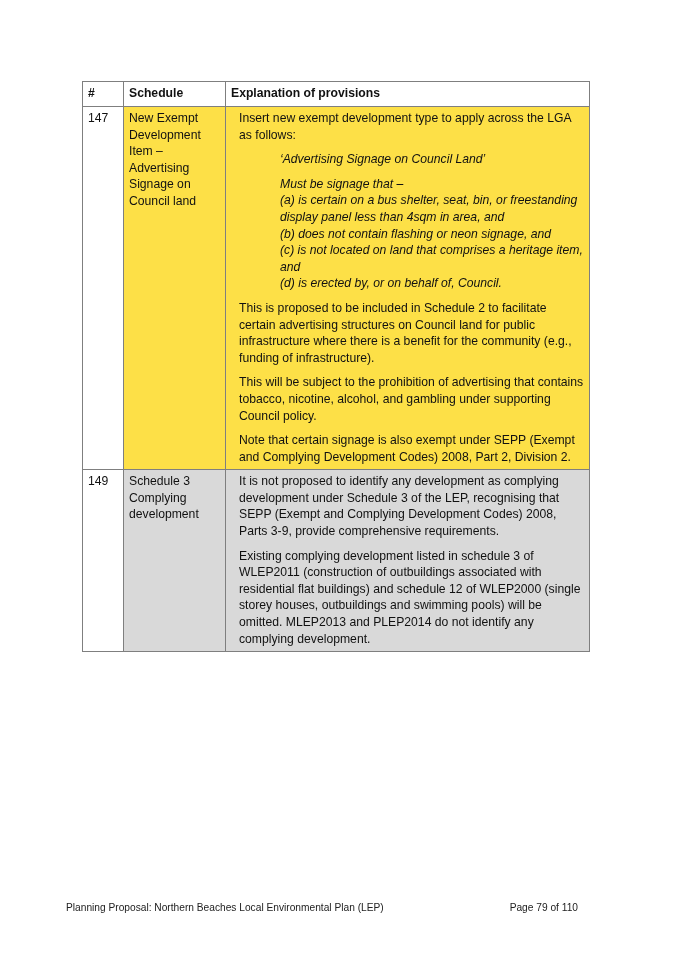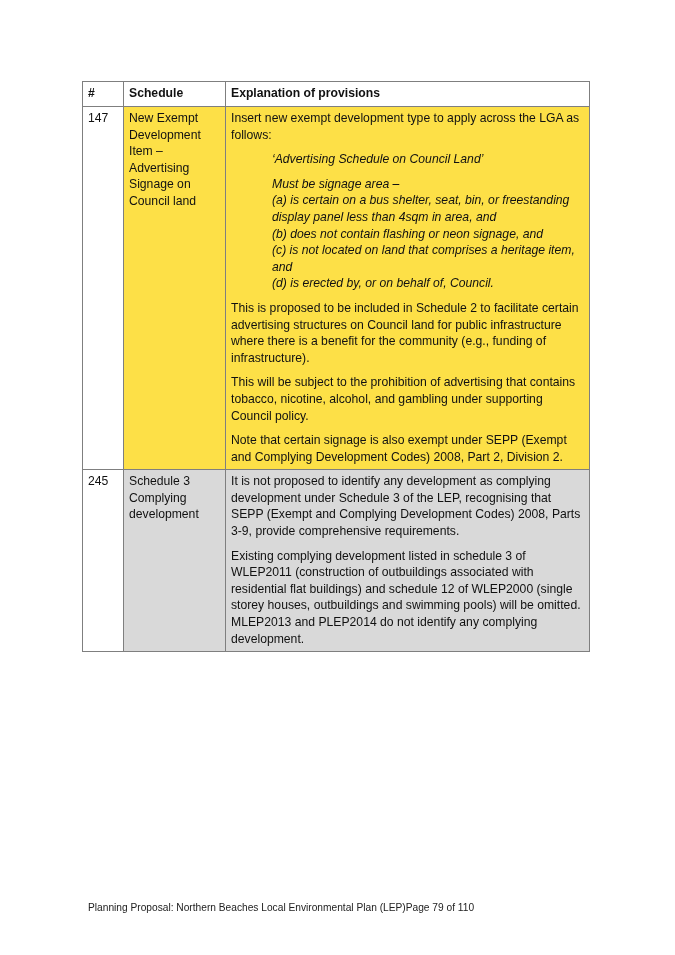--- a/index.html
+++ b/index.html
@@ -15,27 +15,27 @@
   .page-table td, .page-table th {
     border: 1px solid #7f7f7f; vertical-align: top; padding: 3px 5px 4px 5px;
     text-align: left;
   }
   .page-table th { font-weight: bold; background: #ffffff; height: 17px; }
   col.c1 { width: 41px; } col.c2 { width: 102px; } col.c3 { width: 364px; }
   .peach { background: #fde047; }
   .black { background: #000000; color: #ffffff; }
   .grey { background: #d9d9d9; }
   .num { background: #ffffff; }
-  p { margin: 0 0 8px 0; }
+  p { margin: 0 0 8px 8px; }
   p:last-child { margin-bottom: 0; }
   .indent { padding-left: 41px; font-style: italic; }
   .sched-line { display: block; }
   .footer {
-    position: absolute; top: 902px; left: 88px; width: 512px;
-    font-size: 10.2px; display: flex; color: #222;
+    position: absolute; top: 902px; left: 66px; width: 512px;
+    font-size: 10.2px; display: flex; justify-content: space-between; color: #222;
   }
 </style>
 </head>
 <body>
 
 <table class="page-table">
   <colgroup>
       <col class="c1">
       <col class="c2">
       <col class="c3">
@@ -53,35 +53,35 @@
       <td class="peach">
         <span class="sched-line">New Exempt</span>
         <span class="sched-line">Development</span>
         <span class="sched-line">Item –</span>
         <span class="sched-line">Advertising</span>
         <span class="sched-line">Signage on</span>
         <span class="sched-line">Council land</span>
       </td>
       <td class="peach">
         <p>Insert new exempt development type to apply across the LGA as follows:</p>
-        <p class="indent">‘Advertising Schedule on Council Land’</p>
+        <p class="indent">‘Advertising Signage on Council Land’</p>
         <p class="indent">
-          <span class="sched-line">Must be signage area –</span>
+          <span class="sched-line">Must be signage that –</span>
           <span class="sched-line">(a) is certain on a bus shelter, seat, bin, or freestanding display panel less than 4sqm in area, and</span>
           <span class="sched-line">(b) does not contain flashing or neon signage, and</span>
           <span class="sched-line">(c) is not located on land that comprises a heritage item, and</span>
           <span class="sched-line">(d) is erected by, or on behalf of, Council.</span>
         </p>
         <p>This is proposed to be included in Schedule 2 to facilitate certain advertising structures on Council land for public infrastructure where there is a benefit for the community (e.g., funding of infrastructure).</p>
         <p>This will be subject to the prohibition of advertising that contains tobacco, nicotine, alcohol, and gambling under supporting Council policy.</p>
         <p>Note that certain signage is also exempt under SEPP (Exempt and Complying Development Codes) 2008, Part 2, Division 2.</p>
       </td>
     </tr>
     <tr>
-      <td class="num">245</td>
+      <td class="num">149</td>
       <td class="grey">
         <span class="sched-line">Schedule 3</span>
         <span class="sched-line">Complying</span>
         <span class="sched-line">development</span>
       </td>
       <td class="grey">
         <p>It is not proposed to identify any development as complying development under Schedule 3 of the LEP, recognising that SEPP (Exempt and Complying Development Codes) 2008, Parts 3-9, provide comprehensive requirements.</p>
         <p>Existing complying development listed in schedule 3 of WLEP2011 (construction of outbuildings associated with residential flat buildings) and schedule 12 of WLEP2000 (single storey houses, outbuildings and swimming pools) will be omitted. MLEP2013 and PLEP2014 do not identify any complying development.</p>
       </td>
     </tr>

